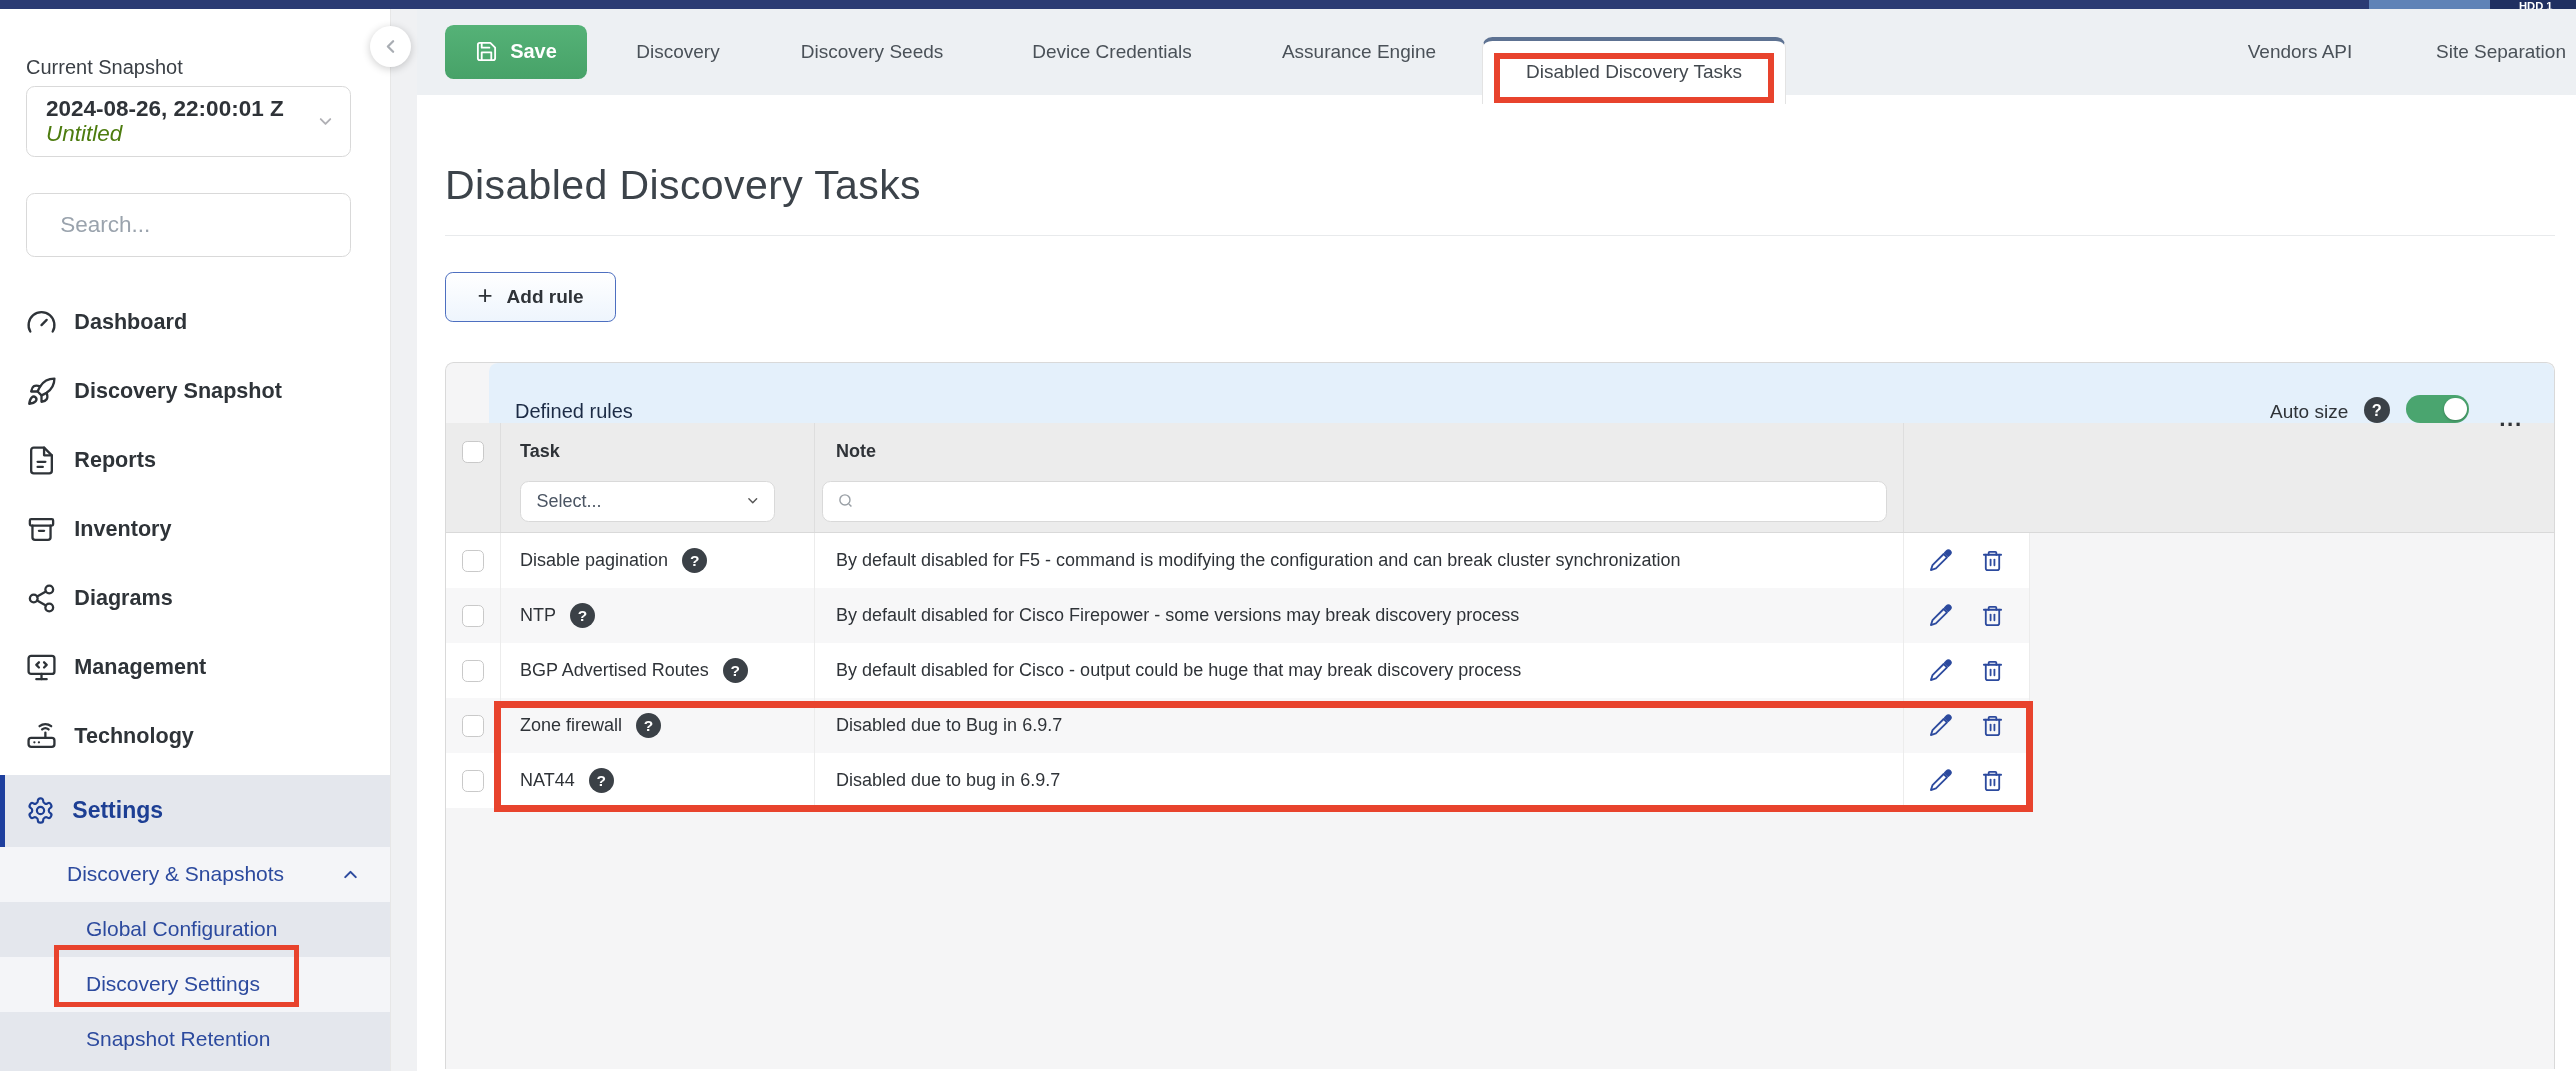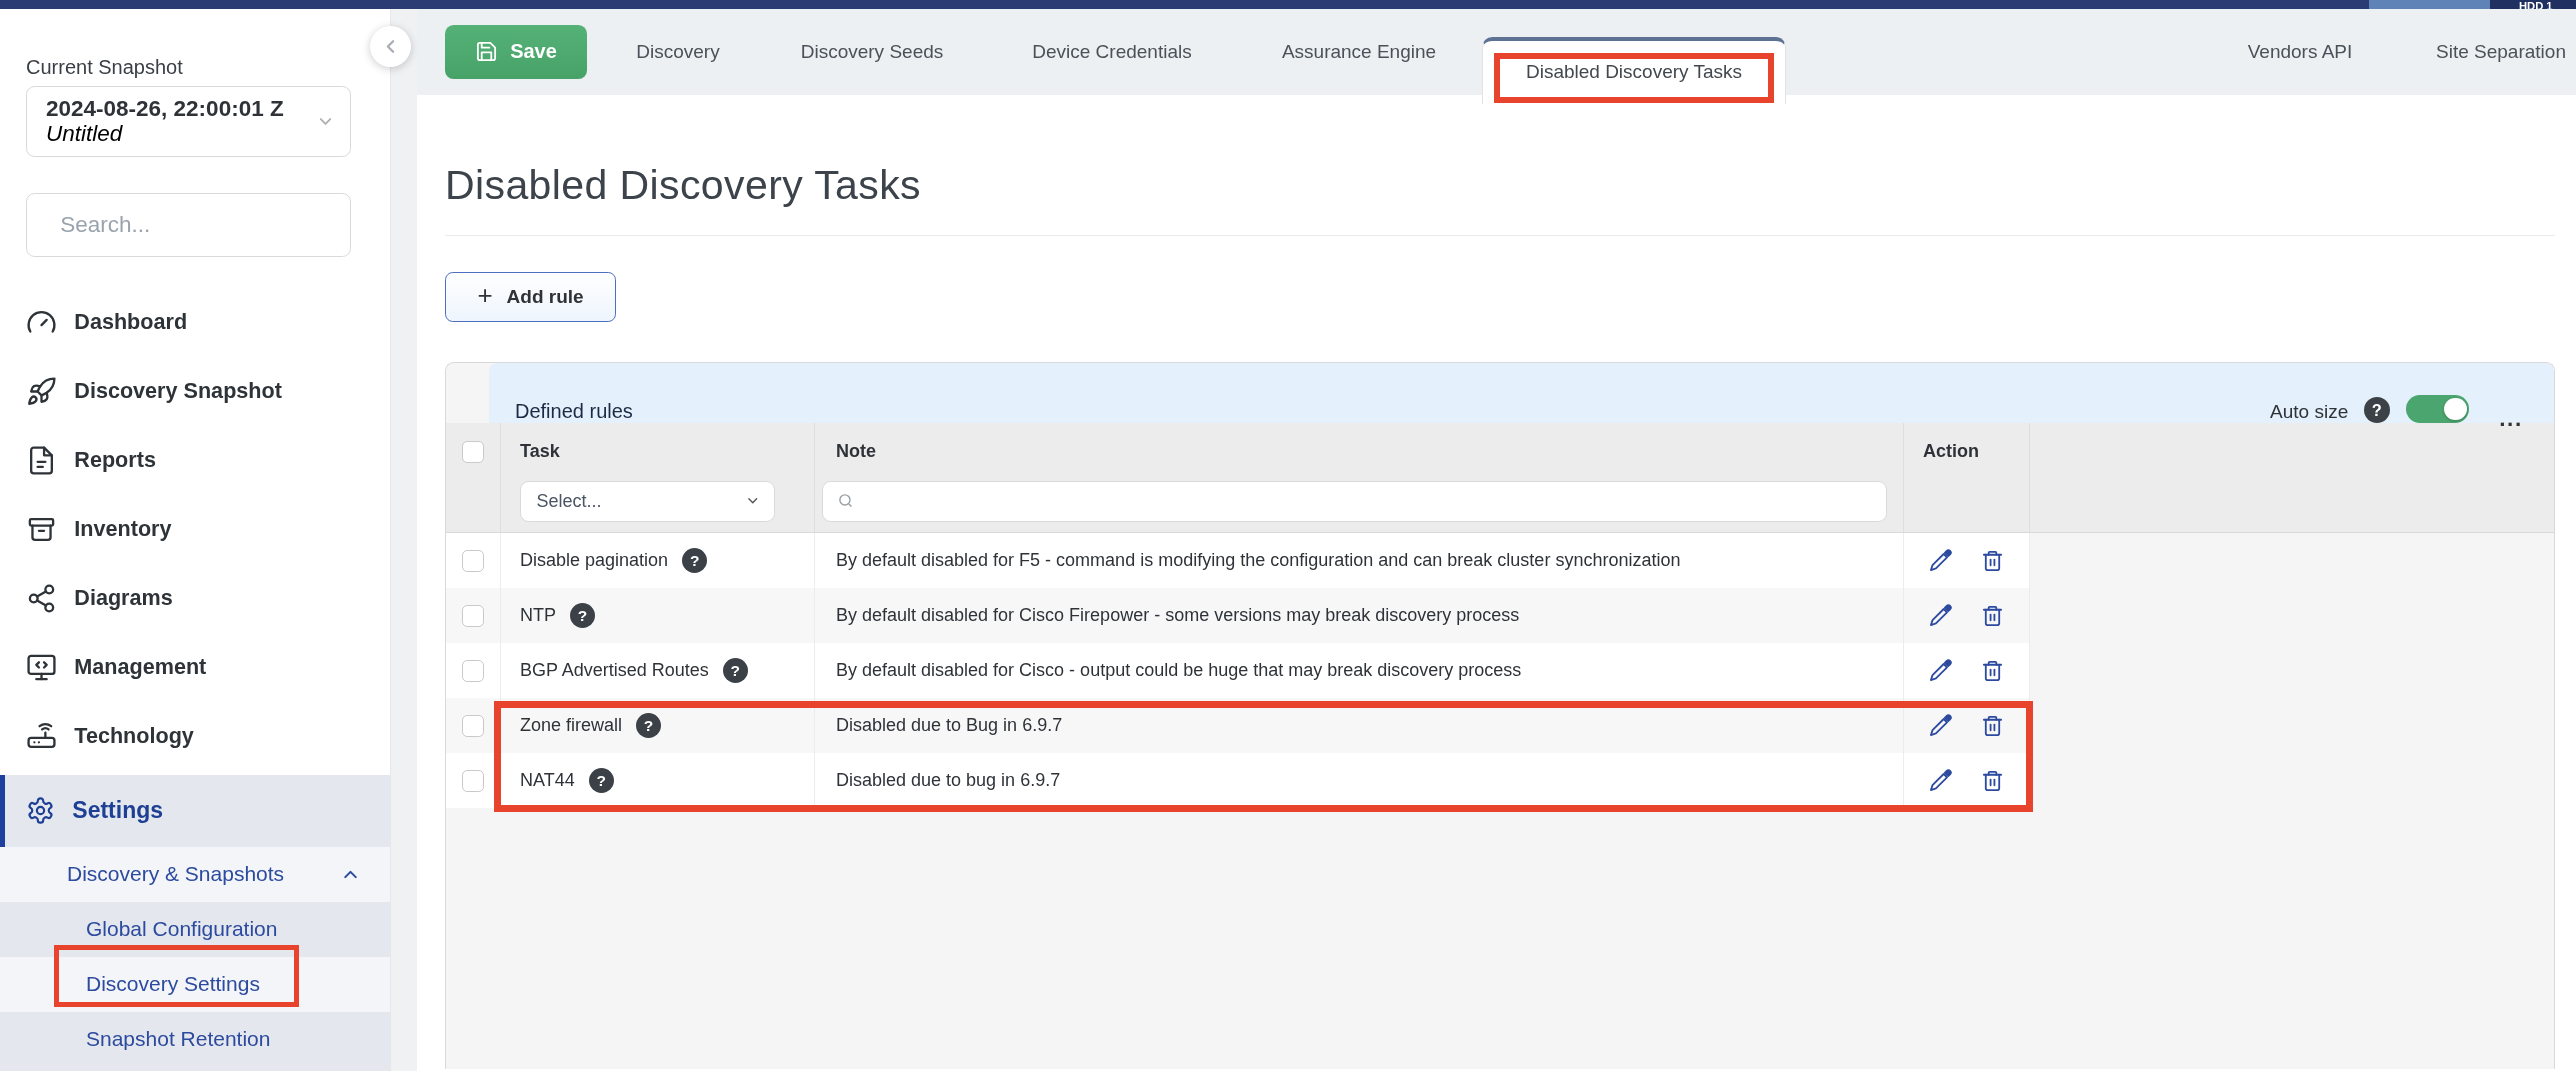--- a/index.html
+++ b/index.html
@@ -15,21 +15,21 @@
   
   .sidebar{position:absolute;left:0;top:8.6px;width:390px;height:1063px;background:#fff;z-index:10;}
   .gutter{position:absolute;left:390px;top:8.6px;width:27px;height:1063px;background:#f0f1f3;border-left:0.9px solid #e7e7e7;z-index:5;}
   .collapse-btn{position:absolute;left:370px;top:26px;width:41px;height:41px;border-radius:50%;
     background:#fff;box-shadow:0 1.7px 8.6px rgba(0,0,0,.20);z-index:60;display:flex;align-items:center;justify-content:center;color:#a9adb3;}
   .snap-label{margin:47px 0 7px 26px;font-size:20px;color:#3a3f45;}
   .snap-select{margin-left:26px;width:325px;height:71px;border:1.7px solid #d9d9d9;border-radius:8.6px;
     display:flex;align-items:center;padding:0 15.5px 0 19px;}
   .snap-texts{flex:1;line-height:25px;}
   .snap-date{font-size:22.5px;font-weight:bold;color:#2f3338;}
-  .snap-name{font-size:22.5px;font-style:italic;color:#000000;}
+  .snap-name{font-size:22.5px;font-style:italic;color:#4d7c0f;}
   .searchbox{margin:36px 0 0 26px;width:325px;height:64px;border:1.7px solid #d9d9d9;border-radius:8.6px;
     display:flex;align-items:center;padding:0 17.3px;gap:14px;}
   .searchbox input{border:none;outline:none;flex:1;font-size:22.5px;color:#3a3f45;font-family:inherit;background:transparent;}
   .searchbox input::placeholder{color:#9aa3ad;}
   .nav{margin-top:31px;}
   .nav-item{height:69px;display:flex;align-items:center;gap:17.3px;padding-left:26px;cursor:pointer;}
   .nav-item svg{width:31px;height:31px;stroke:#2e3338;fill:none;stroke-width:1.8;stroke-linecap:round;stroke-linejoin:round;}
   .nav-label{font-size:21.6px;font-weight:bold;color:#2e3338;}
   .settings-zone{position:absolute;left:0;top:766px;width:390px;height:305px;background:#e4e7ed;}
   .settings-item{height:72px;display:flex;align-items:center;gap:17.3px;padding-left:26px;position:relative;cursor:pointer;}
@@ -302,23 +302,20 @@
         <div class="cell">
           <div class="hdr-label note">Note</div>
           <div class="filter-search">
             <svg viewBox="0 0 24 24">
                 <circle cx="11" cy="11" r="7"></circle>
                 <path d="m20 20-3.5-3.5"></path>
               </svg>
             <input type="text" style="">
           </div>
         </div>
-        <div class="cell">
-          <div class="hdr-label">Action</div>
-        </div>
         <div class="cell"></div>
       </div>
 
       <div class="grid-row trow odd">
         <div class="cell cb-cell">
             <div class="checkbox"></div>
           </div>
         <div class="cell task-cell">
             <span>Disable pagination</span>
             <span class="help-circle">?</span>

